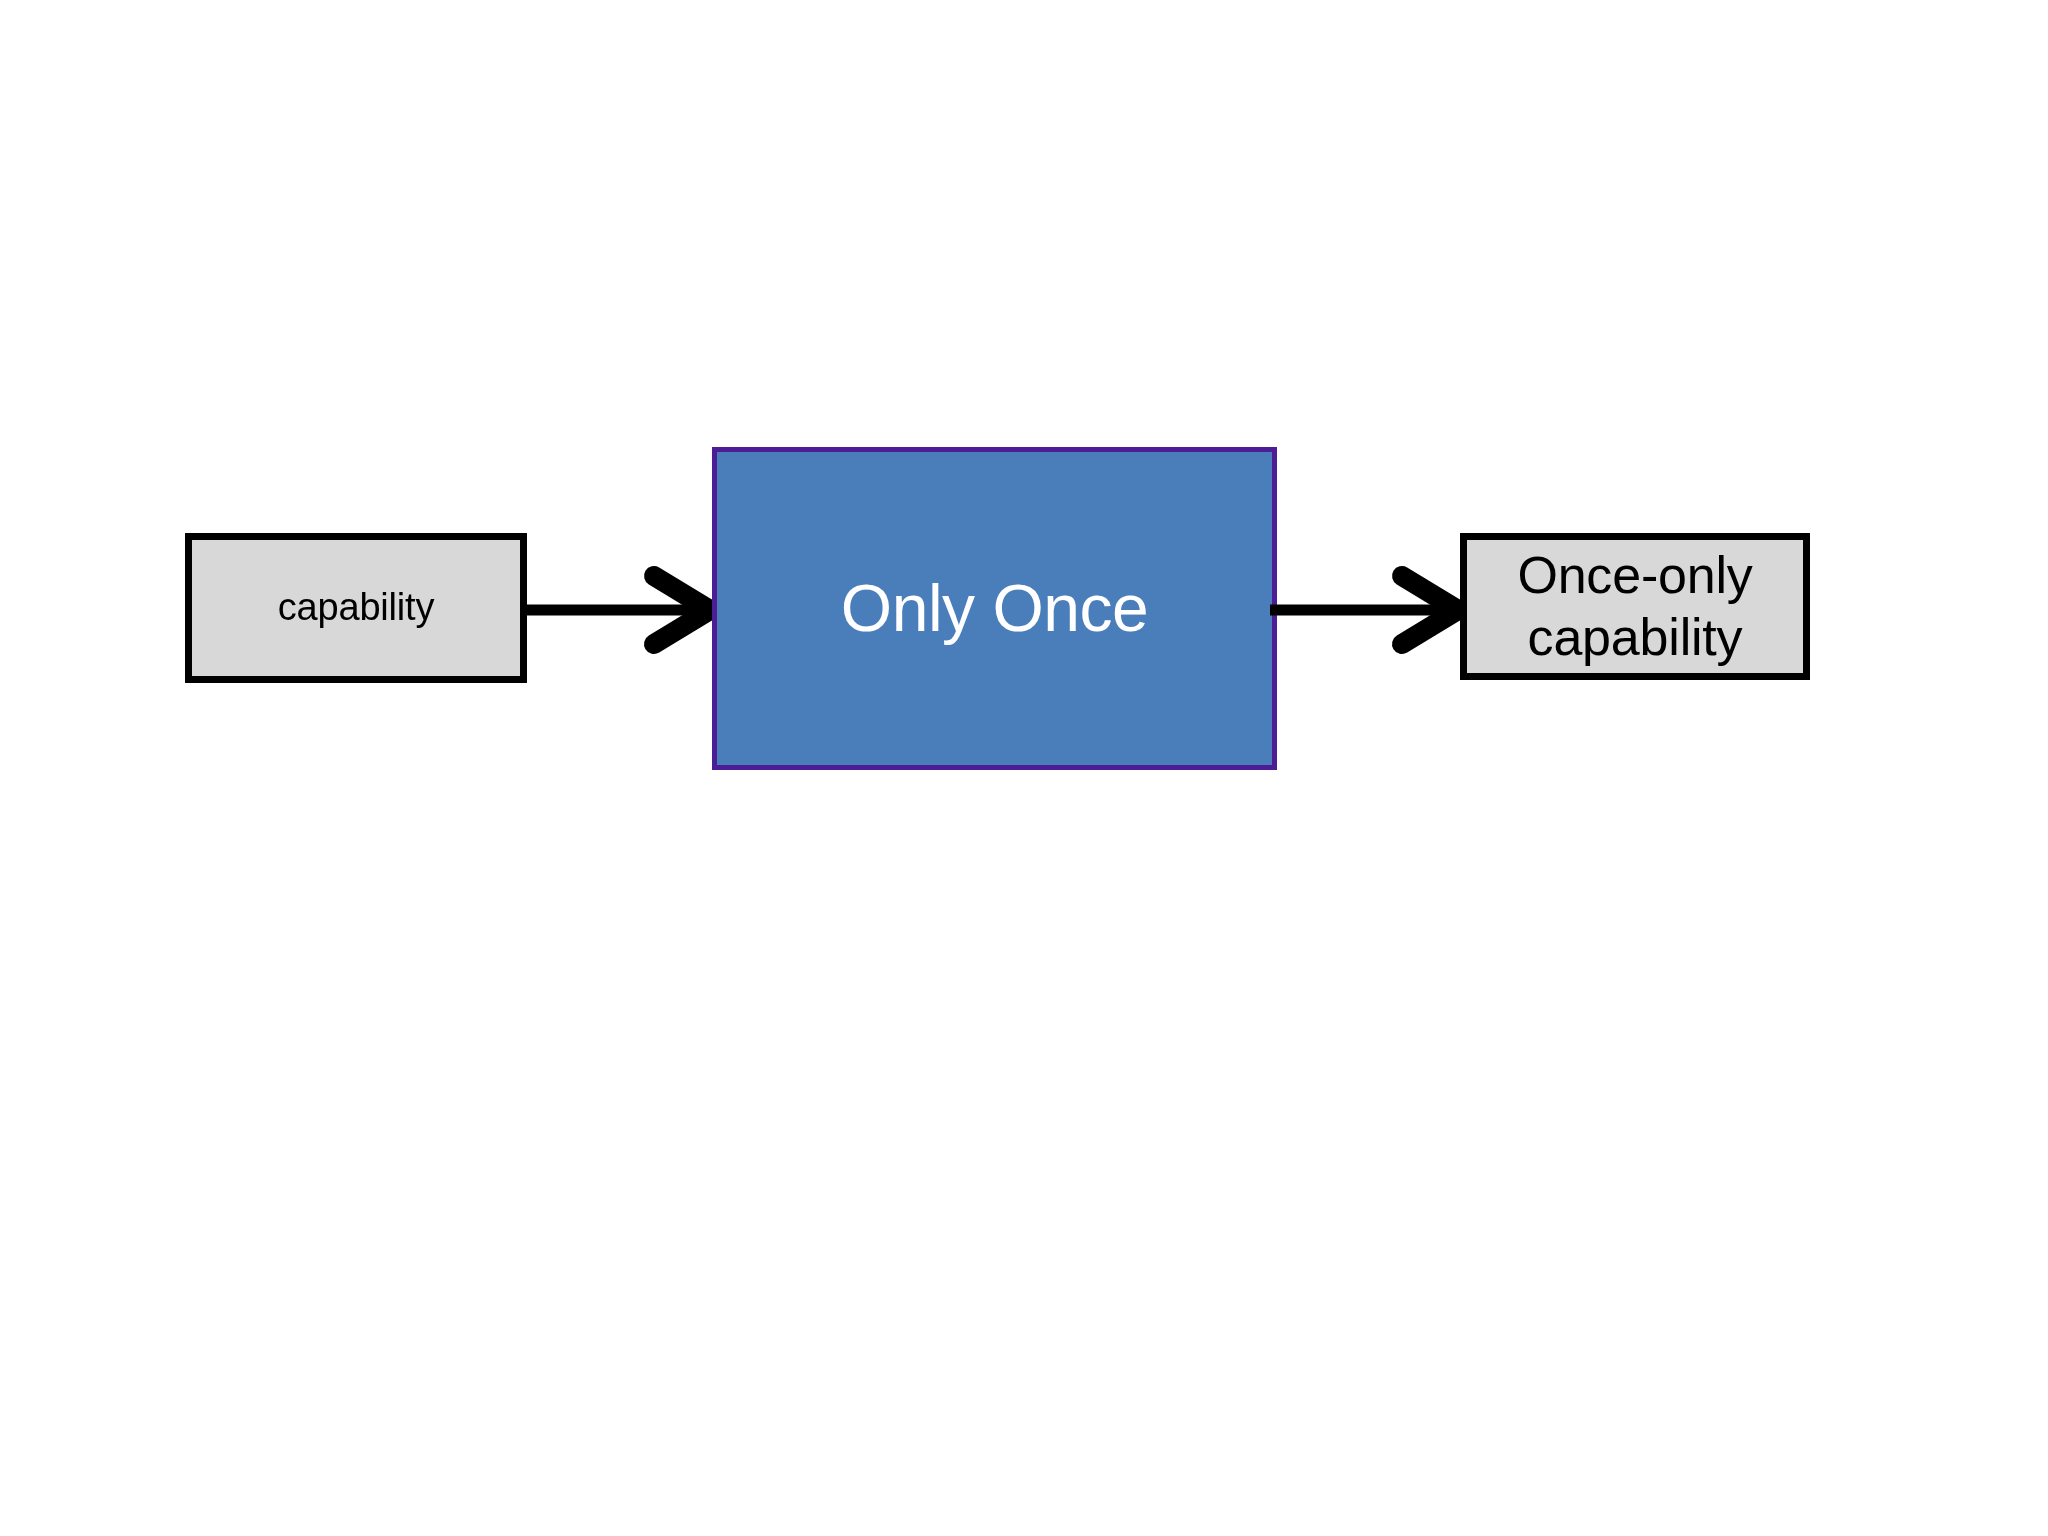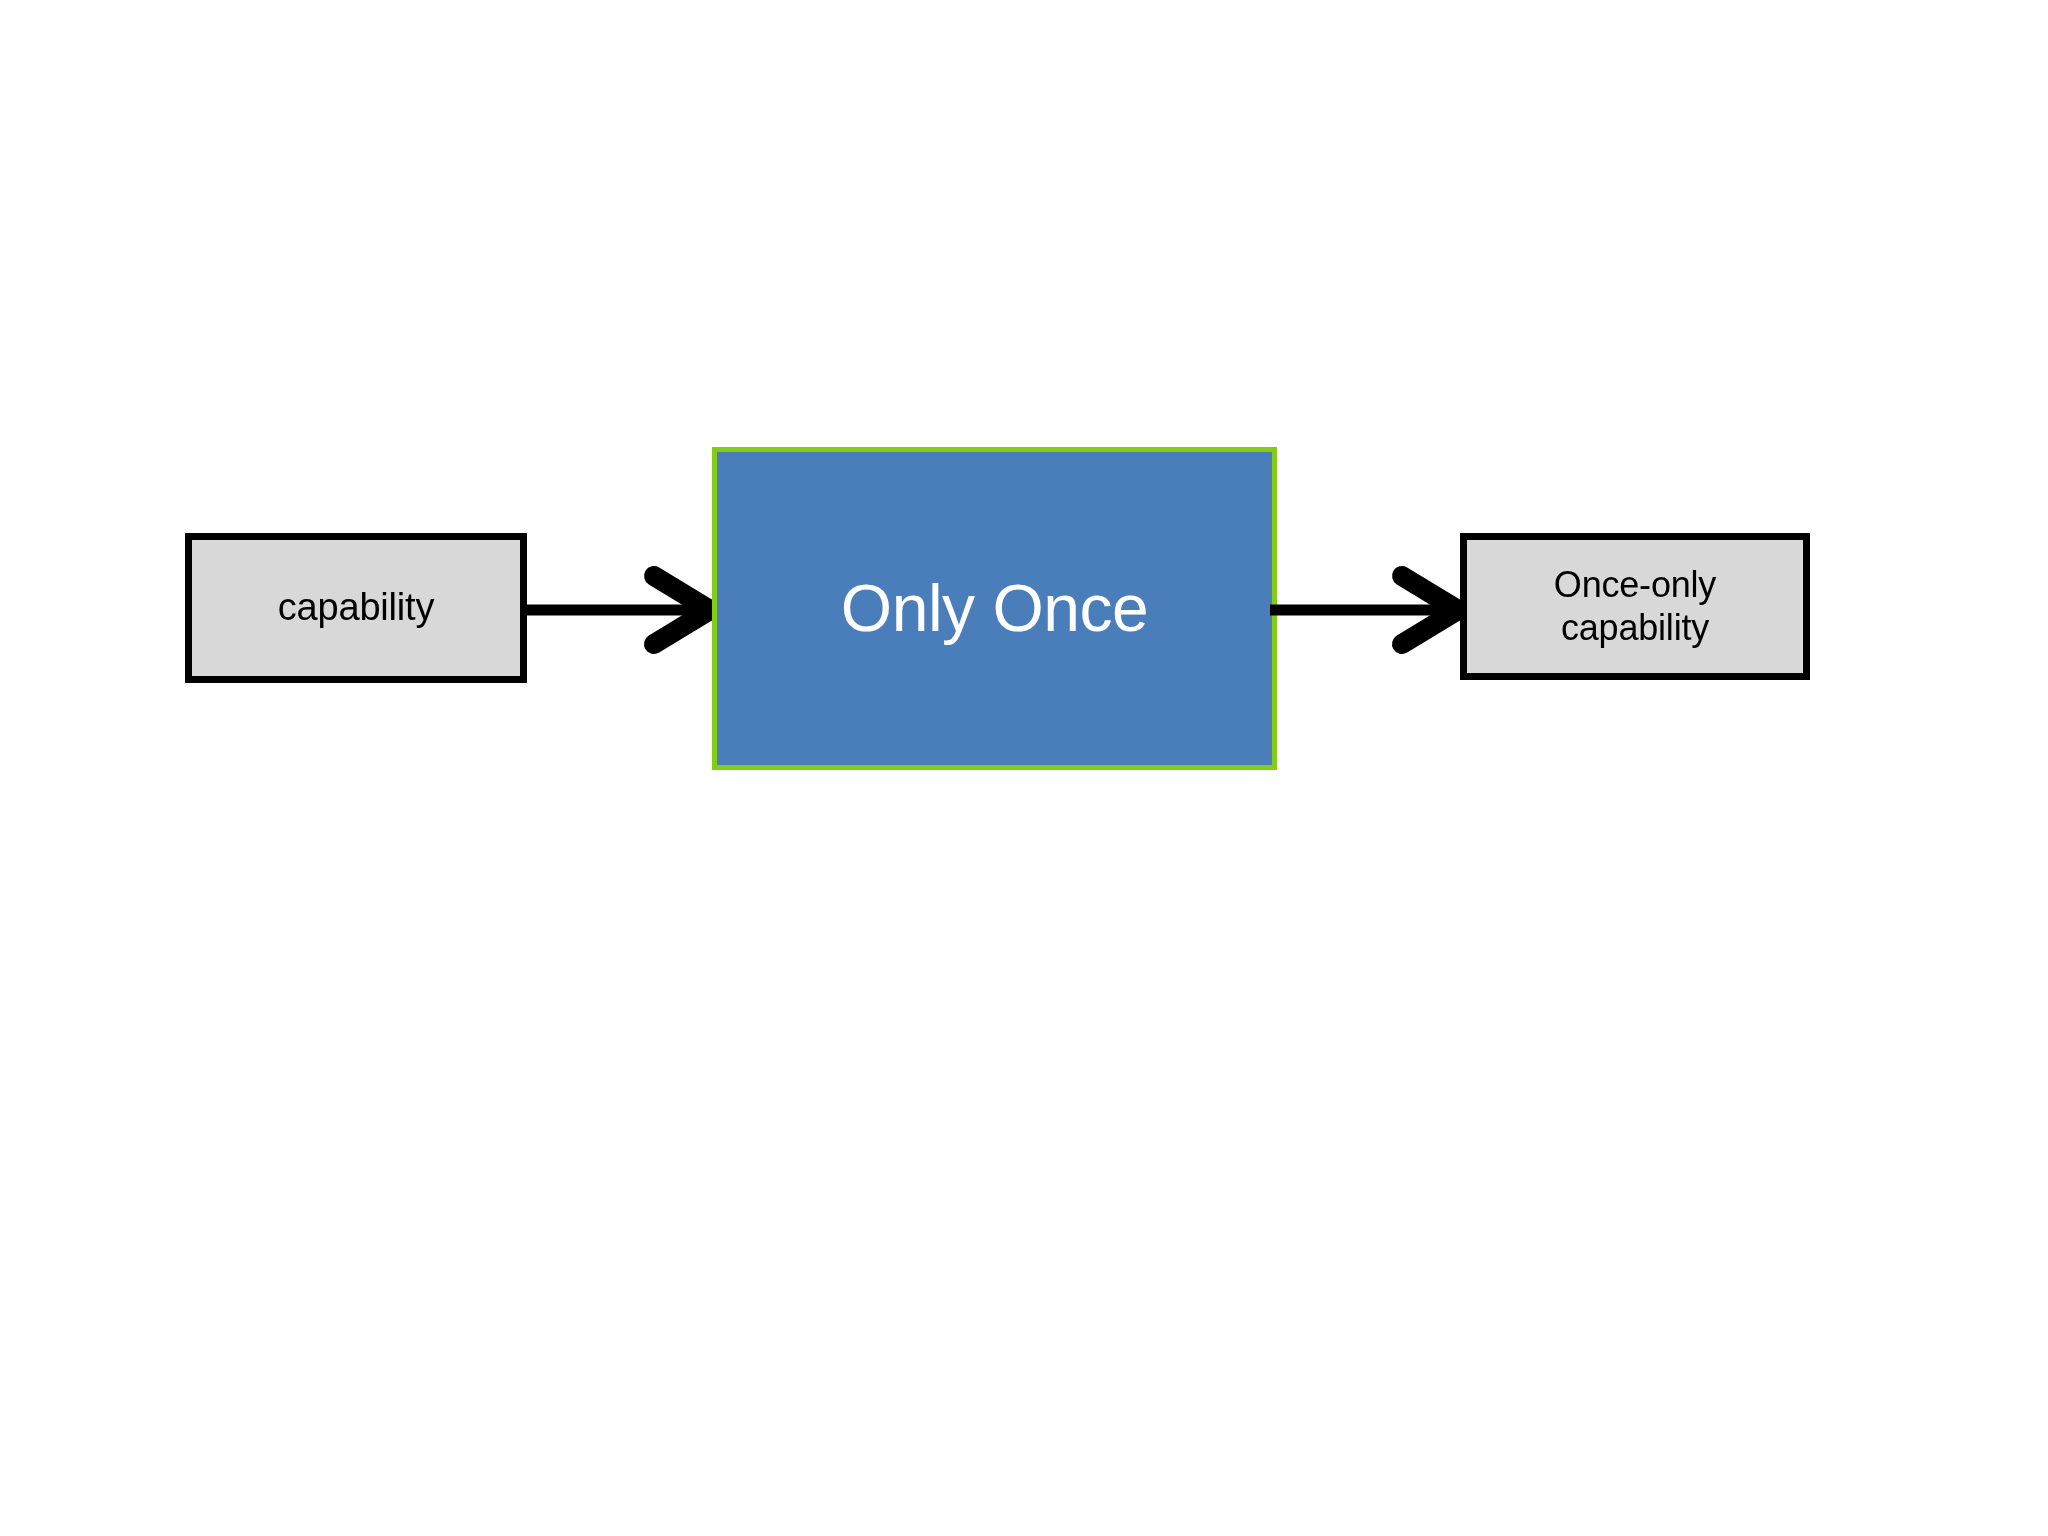--- a/index.html
+++ b/index.html
@@ -40,21 +40,21 @@
   
   .node.grey {
     background: #D8D8D8;
     border: 7px solid #000000;
     color: #000000;
   }
 
   
   .node.blue {
     background: #4A7EBB;
-    border: 5px solid #84cc16;
+    border: 5px solid #4c1d95;
     color: #ffffff;
   }
 
   #node-capability {
     left: 185px;
     top: 533px;
     width: 342px;
     height: 150px;
   }
   #node-capability .node-label {
@@ -76,21 +76,21 @@
     font-weight: 400;
   }
 
   #node-once-only-capability {
     left: 1460px;
     top: 533px;
     width: 350px;
     height: 147px;
   }
   #node-once-only-capability .node-label {
-    font-size: 36px;
+    font-size: 52px;
     line-height: 1.18;
     letter-spacing: -0.2px;
     text-align: center;
   }
 
   
   .arrow {
     position: absolute;
     overflow: visible;
   }

